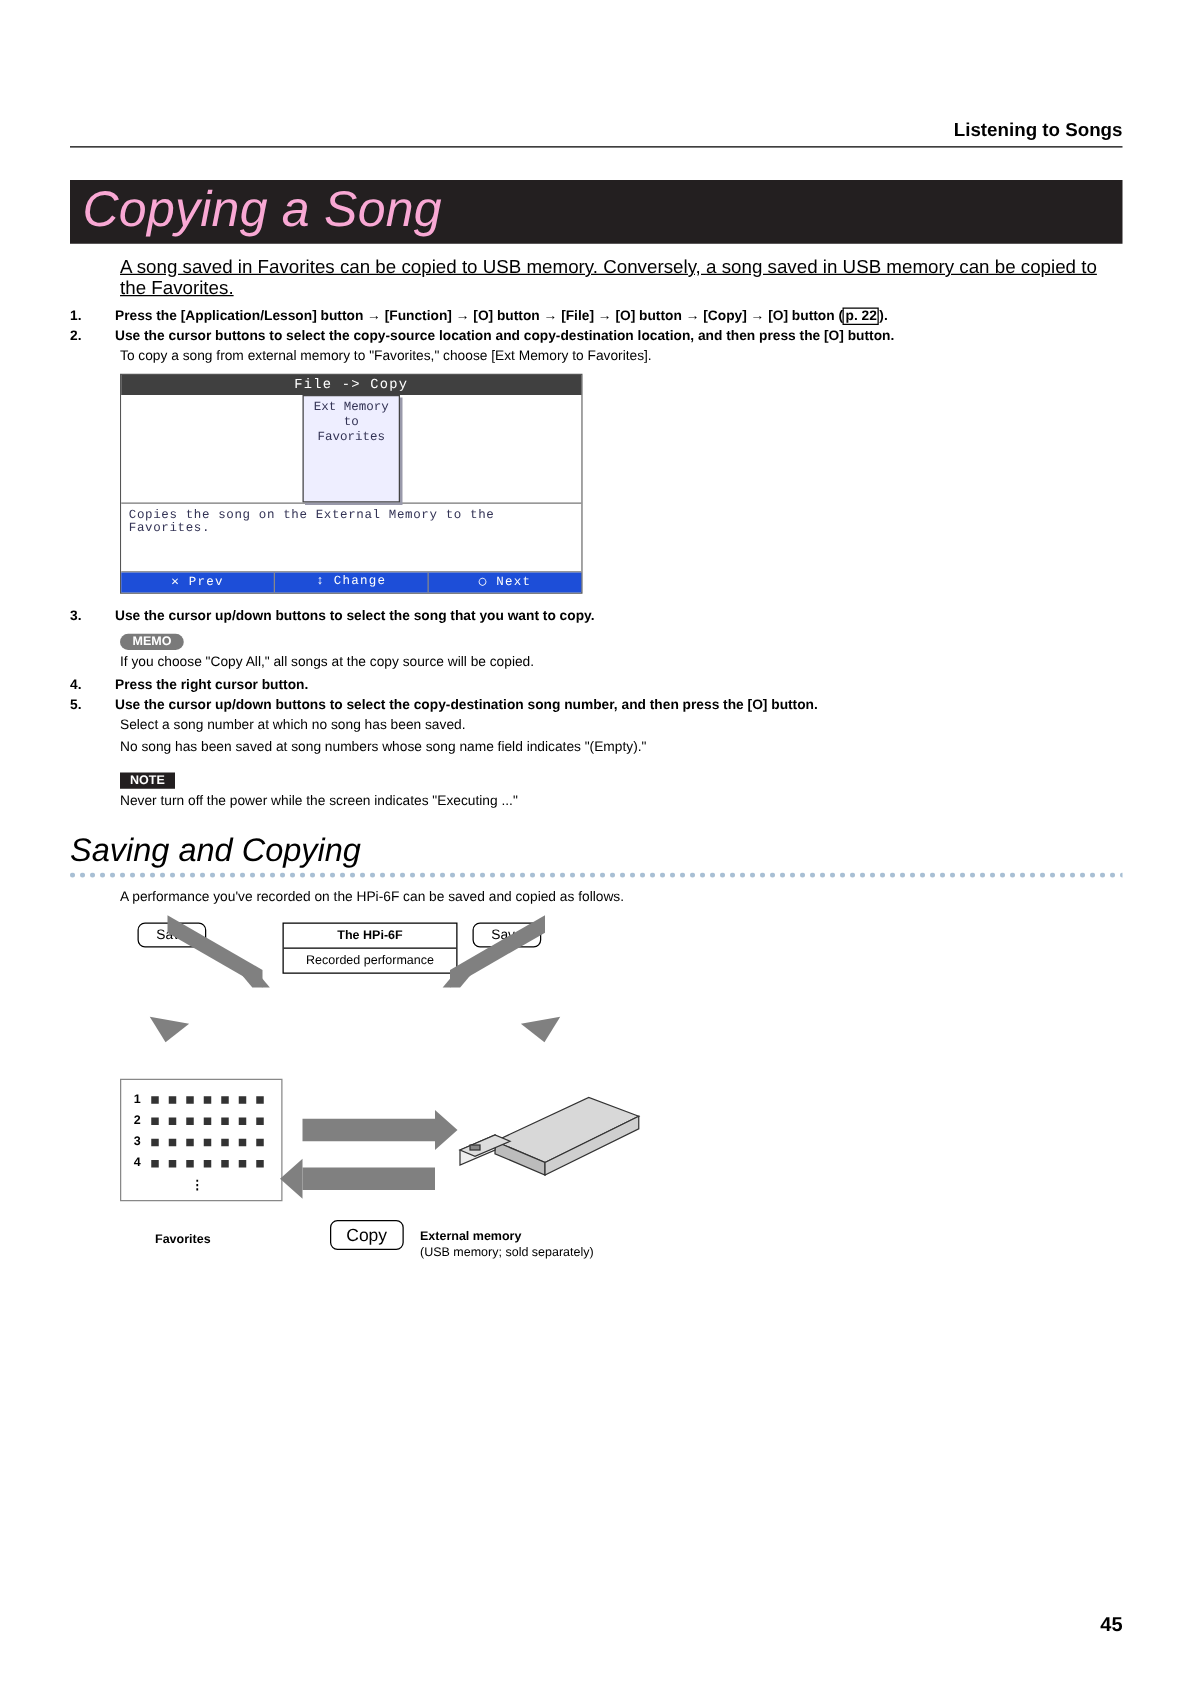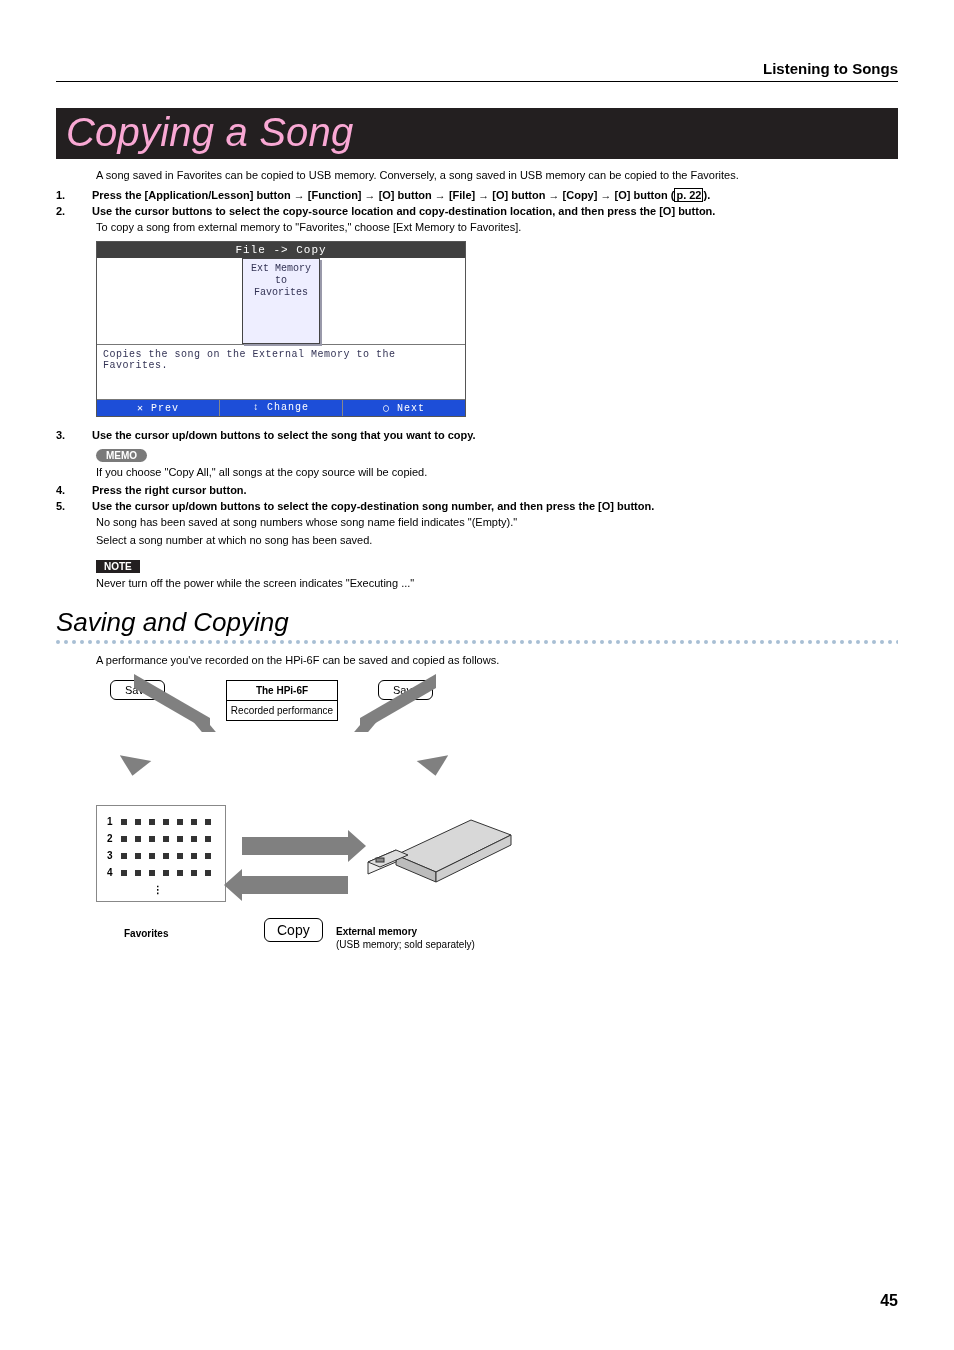--- a/index.html
+++ b/index.html
@@ -15,35 +15,37 @@
     padding: 60px 56px 0 56px;
   }
   .breadcrumb {
     text-align: right;
     font-weight: 700;
     color: #000;
     font-size: 15px;
     border-bottom: 1px solid #000;
     padding-bottom: 4px;
     margin-bottom: 26px;
+    margin-top: 36px;
   }
   .h1-bar {
     background: #231f20;
     color: #f9a8d4;
     font-size: 40px;
     font-weight: 400;
     padding: 2px 10px 4px 10px;
     margin-bottom: 10px;
     font-style: italic;
     letter-spacing: 0.2px;
   }
   .body-indent { margin-left: 40px; }
   .intro {
-    font-size: 11px;
+    font-size: 15px;
     margin-bottom: 8px;
+    text-decoration: underline;
   }
   .step-row {
     display: flex;
     gap: 18px;
     font-size: 11px;
     margin-bottom: 4px;
   }
   .step-num { font-weight: 700; width: 18px; }
   .step-txt { font-weight: 700; flex: 1; }
   .step-sub {
@@ -153,21 +155,21 @@
     position:absolute;
     border:1px solid #000;
     border-radius:6px;
     font-size:11px;
     padding: 3px 14px;
     background:#fff;
   }
   .perf-box {
     position:absolute;
     left: 130px; top: 0;
-    width: 112px;
+    width: 140px;
     border:1px solid #000;
     font-size:10px;
     text-align:center;
     font-weight:700;
   }
   .perf-box .pt { border-bottom:1px solid #000; padding:4px 2px; }
   .perf-box .pb { padding:4px 2px; font-weight:400; }
   .fav-list {
     position:absolute;
     left:0; top:125px;
@@ -281,22 +283,22 @@
 
   <div class="step-row">
     <div class="step-num">4.</div>
     <div class="step-txt">Press the right cursor button.</div>
   </div>
 
   <div class="step-row">
     <div class="step-num">5.</div>
     <div class="step-txt">Use the cursor up/down buttons to select the copy-destination song number, and then press the [O] button.</div>
   </div>
+  <div class="step-sub">Select a song number at which no song has been saved.</div>
   <div class="step-sub">No song has been saved at song numbers whose song name field indicates "(Empty)."</div>
-  <div class="step-sub">Select a song number at which no song has been saved.</div>
 
   <div class="note-pill">NOTE</div>
   <div class="step-sub">Never turn off the power while the screen indicates "Executing ..."</div>
 
   <div class="h2-dotted">Saving and Copying</div>
   <div class="dotrow">
     <span></span>
       <span></span>
       <span></span>
       <span></span>

